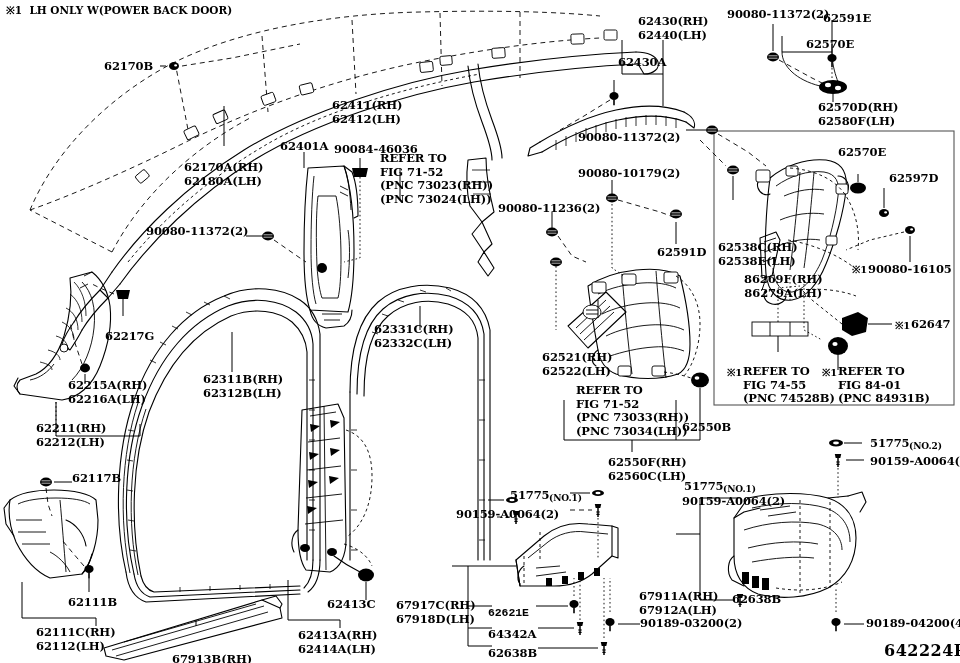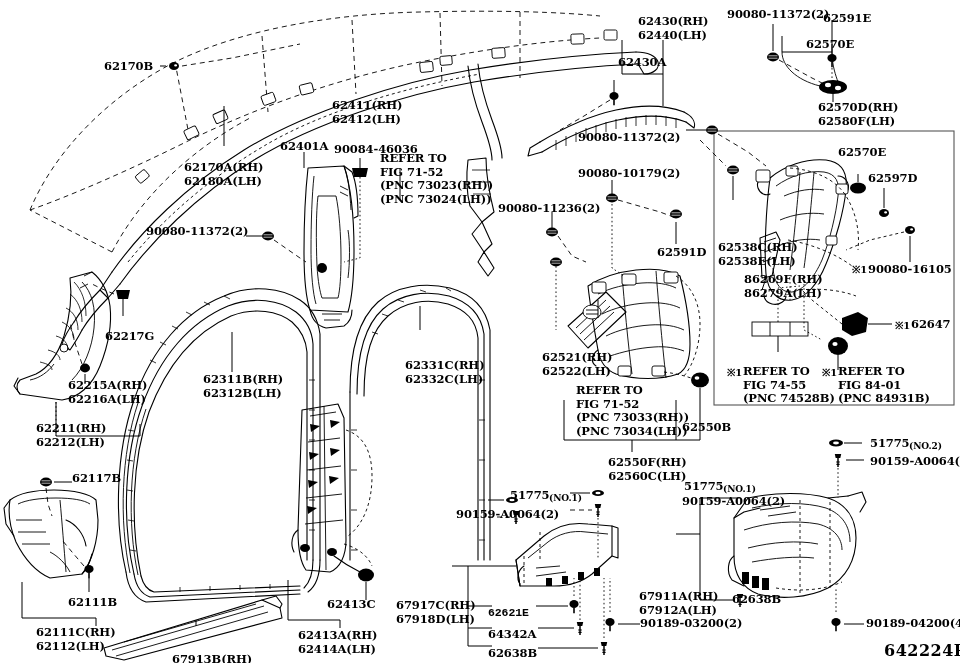--- a/index.html
+++ b/index.html
@@ -542,20 +542,21 @@
     <ellipse cx="512" cy="500" rx="2.6" ry="1.2" fill="#fff"></ellipse>
     <path class="ld" d="M488,500 L504,500"></path>
   </g>
   <g>
     <use href="#pushpin" x="516" y="515"></use>
     <path class="d" d="M488,517 L510,517"></path>
   </g>
 
 </svg>
 
+<div class="lbl note" style="left:6px;  top:4px;">※1  LH ONLY W(POWER BACK DOOR)</div>
 
 <div class="lbl" style="left:104px; top:60px;">62170B</div>
 <div class="lbl two" style="left:184px; top:160px;">62170A(RH)
 62180A(LH)</div>
 <div class="lbl two" style="left:332px; top:98px;">62411(RH)
 62412(LH)</div>
 <div class="lbl" style="left:280px; top:140px;">62401A</div>
 <div class="lbl" style="left:334px; top:143px;">90084-46036</div>
 <div class="lbl" style="left:380px; top:152px;">REFER TO
 FIG 71-52
@@ -571,24 +572,24 @@
 <div class="lbl" style="left:806px; top:38px;">62570E</div>
 <div class="lbl two" style="left:818px; top:100px;">62570D(RH)
 62580F(LH)</div>
 
 <div class="lbl" style="left:578px; top:131px;">90080-11372(2)</div>
 <div class="lbl" style="left:578px; top:167px;">90080-10179(2)</div>
 <div class="lbl" style="left:498px; top:202px;">90080-11236(2)</div>
 <div class="lbl" style="left:657px; top:246px;">62591D</div>
 
 <div class="lbl" style="left:838px; top:146px;">62570E</div>
-<div class="lbl" style="left:868px; top:172px;text-align:right;">62597D</div>
+<div class="lbl" style="left:889px; top:172px;text-align:right;">62597D</div>
 <div class="lbl two" style="left:718px; top:203px;margin-top:37px;">62538C(RH)
 62538E(LH)</div>
-<div class="lbl two" style="left:744px; top:272px;">86269F(RH)
+<div class="lbl two" style="left:744px; top:272px;text-align:center;">86269F(RH)
 86279A(LH)</div>
 <div class="lbl" style="left:868px; top:263px;">90080-16105</div>
 <div class="lbl mark" style="left:852px; top:263px;">※1</div>
 <div class="lbl" style="left:911px; top:318px;">62647</div>
 <div class="lbl mark" style="left:895px; top:319px;">※1</div>
 <div class="lbl" style="left:743px; top:365px;">REFER TO
 FIG 74-55
 (PNC 74528B)</div>
 <div class="lbl mark" style="left:727px; top:366px;">※1</div>
 <div class="lbl" style="left:838px; top:365px;">REFER TO
@@ -596,31 +597,31 @@
 (PNC 84931B)</div>
 <div class="lbl mark" style="left:822px; top:366px;">※1</div>
 
 <div class="lbl" style="left:105px; top:318px;margin-top:12px;">62217G</div>
 <div class="lbl two" style="left:68px;  top:378px;">62215A(RH)
 62216A(LH)</div>
 <div class="lbl two" style="left:36px;  top:421px;">62211(RH)
 62212(LH)</div>
 <div class="lbl two" style="left:203px; top:372px;">62311B(RH)
 62312B(LH)</div>
-<div class="lbl two" style="left:405px; top:322px;margin-top:36px;">62331C(RH)
+<div class="lbl two" style="left:374px; top:322px;">62331C(RH)
 62332C(LH)</div>
 
 <div class="lbl two" style="left:542px; top:350px;">62521(RH)
 62522(LH)</div>
 <div class="lbl" style="left:576px; top:384px;">REFER TO
 FIG 71-52
 (PNC 73033(RH))
 (PNC 73034(LH))</div>
 <div class="lbl" style="left:682px; top:421px;">62550B</div>
-<div class="lbl two" style="left:608px; top:455px;text-align:center;">62550F(RH)
+<div class="lbl two" style="left:608px; top:455px;">62550F(RH)
 62560C(LH)</div>
 
 <div class="lbl" style="left:72px;  top:472px;">62117B</div>
 <div class="lbl" style="left:68px;  top:596px;">62111B</div>
 <div class="lbl two" style="left:36px;  top:625px;">62111C(RH)
 62112(LH)</div>
 <div class="lbl two" style="left:172px; top:628px;margin-top:24px;">67913B(RH)
 67914B(LH)</div>
 <div class="lbl" style="left:327px; top:598px;">62413C</div>
 <div class="lbl two" style="left:298px; top:628px;">62413A(RH)

